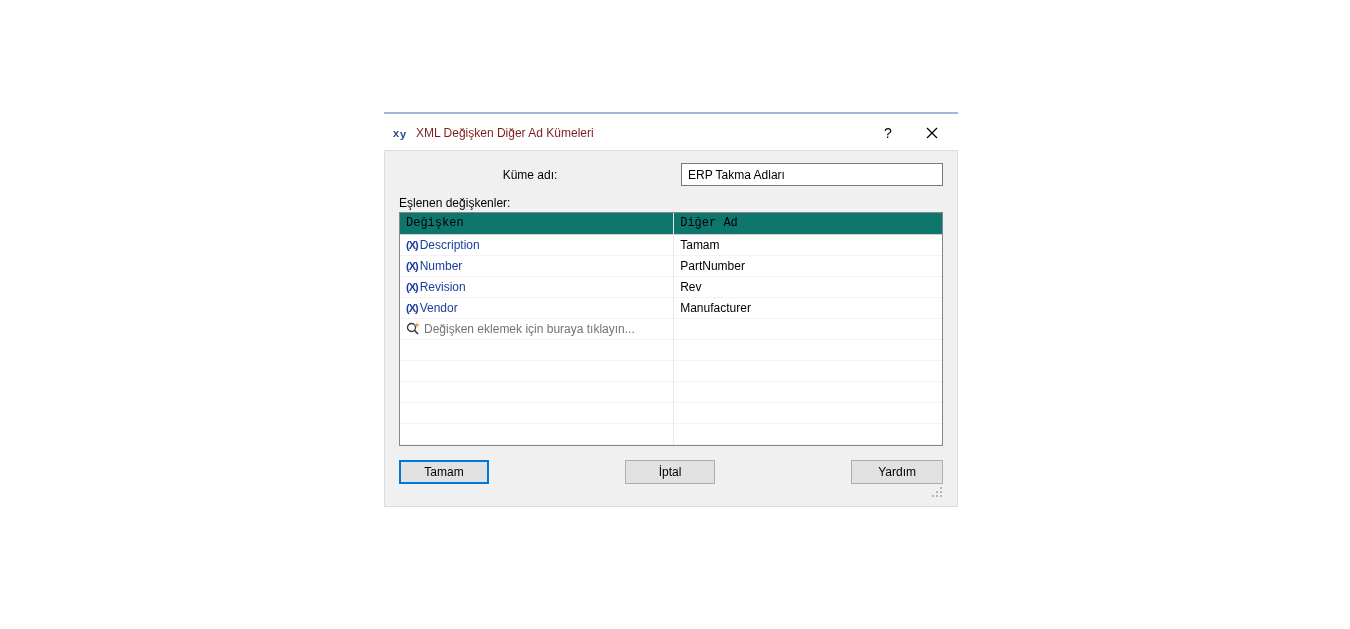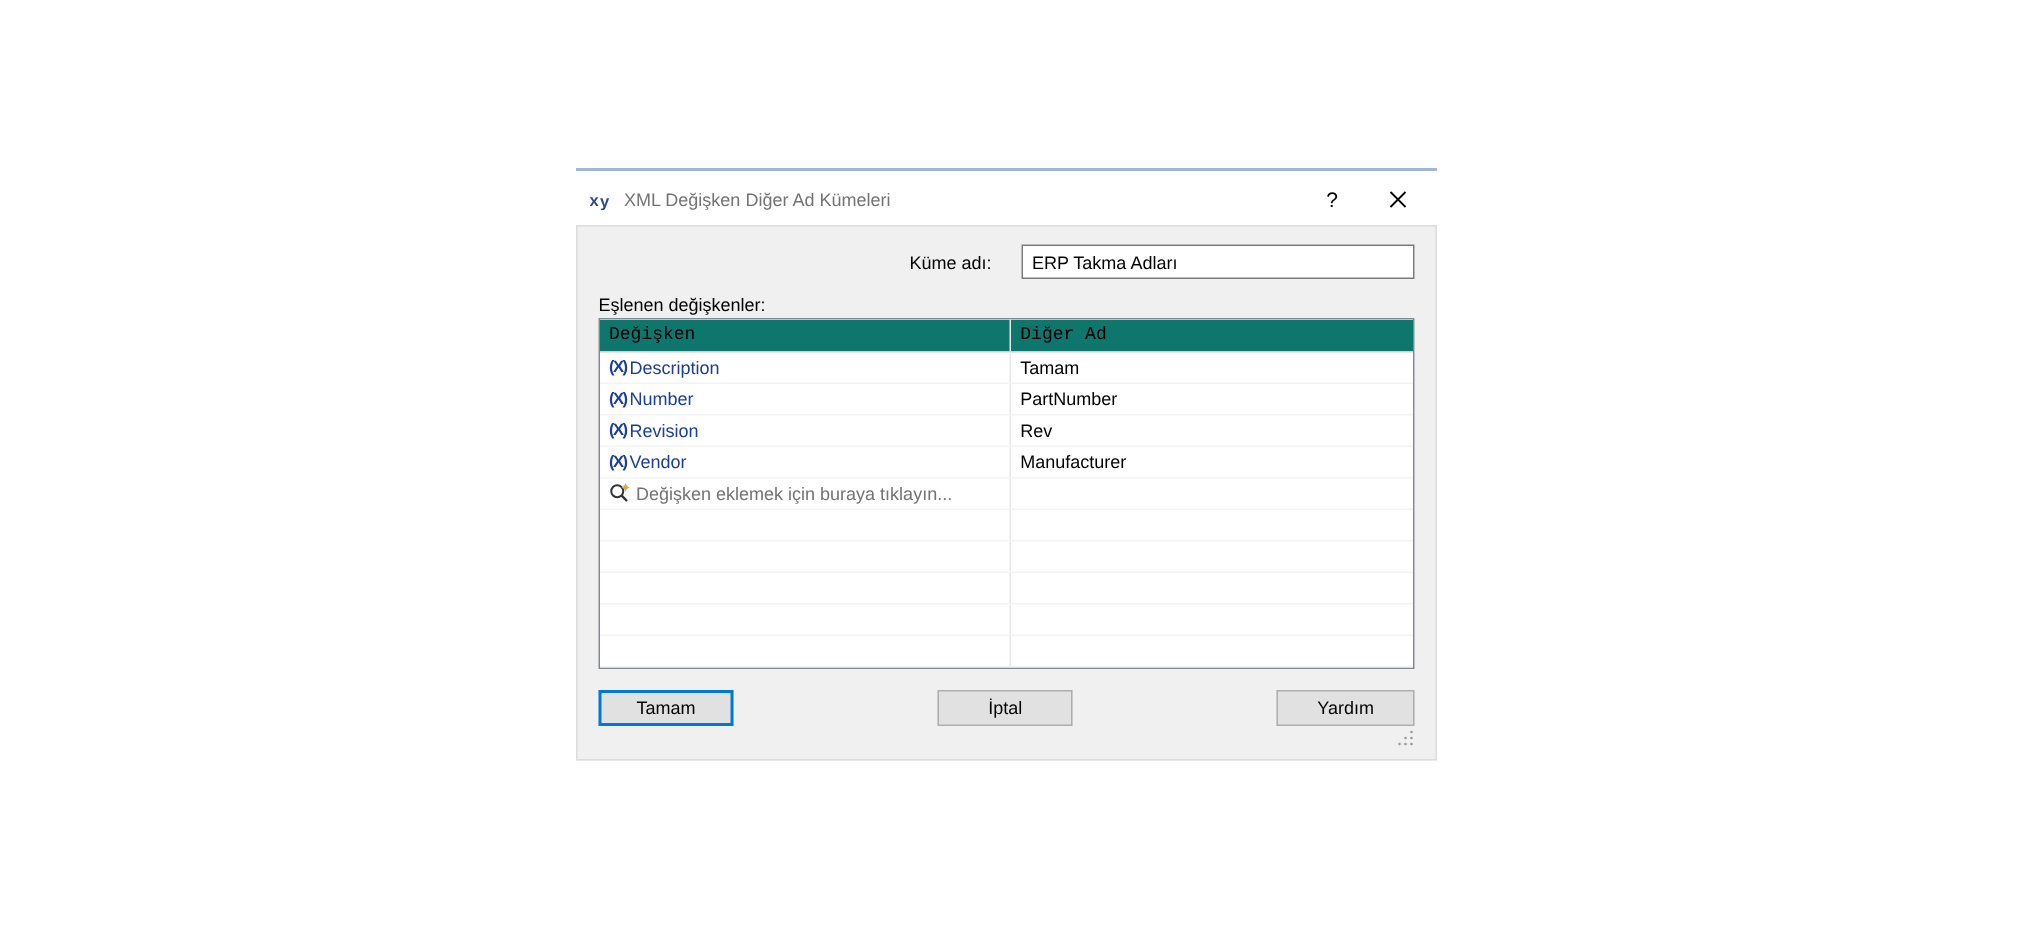--- a/index.html
+++ b/index.html
@@ -39,21 +39,21 @@
     width: 18px;
     display: flex;
     align-items: center;
     justify-content: center;
     margin-right: 6px;
   }
   .title-icon svg { display:block; }
   .title-text {
     flex: 1;
     font-size: 12px;
-    color: #737373;
+    color: #7f1d1d;
   }
   .title-btn {
     width: 44px;
     height: 30px;
     display: flex;
     align-items: center;
     justify-content: center;
     font-size: 14px;
     cursor: default;
   }
@@ -64,21 +64,21 @@
     border: 1px solid #dcdcdc;
     padding: 12px 14px 8px 14px;
   }
   .row-setname {
     display: flex;
     align-items: center;
     margin-bottom: 10px;
   }
   .row-setname label {
     flex: 0 0 270px;
-    text-align: right;
+    text-align: center;
     padding-right: 8px;
   }
   .row-setname input {
     flex: 1;
     height: 23px;
     border: 1px solid #7a7a7a;
     background: #fff;
     padding: 2px 6px;
     font: inherit;
     margin-left: 12px;

